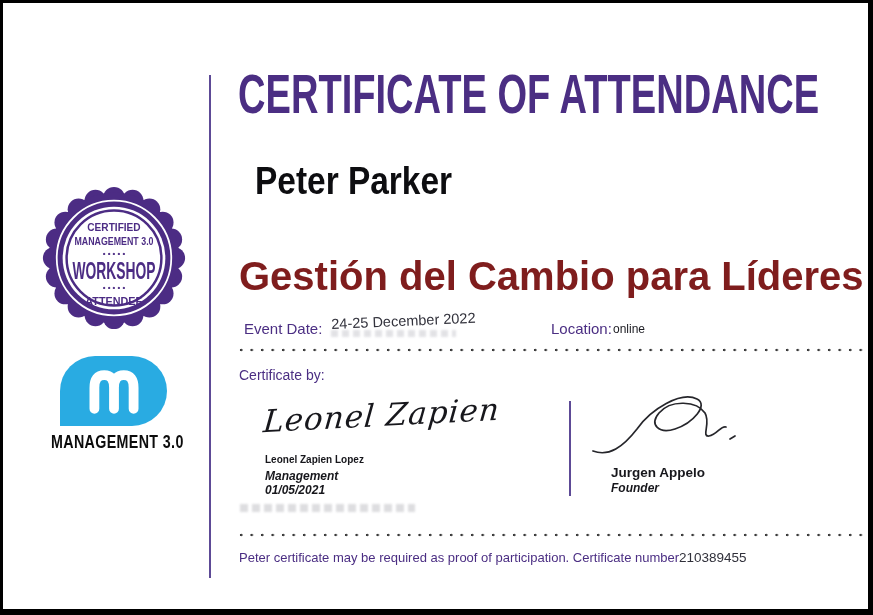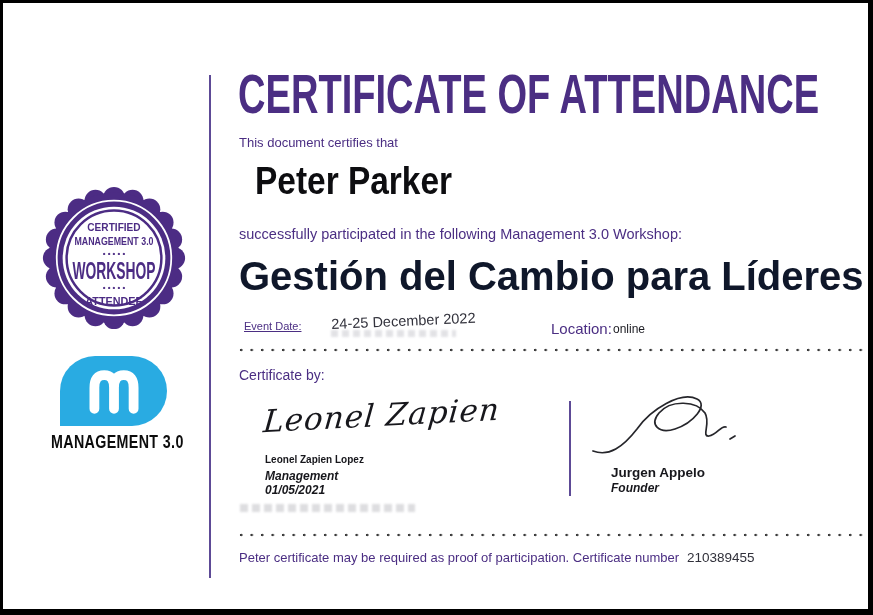--- a/index.html
+++ b/index.html
@@ -18,23 +18,23 @@
   .nowrap{white-space:nowrap;}
 
   
   .vrule{left:206px;top:72px;width:2px;height:503px;background:#5d4a96;}
   .title{left:235px;top:62px;font-size:56px;font-weight:bold;color:var(--purple);
          transform:scaleX(.68);transform-origin:left top;line-height:1.05;letter-spacing:0;}
   .certifies{left:236px;top:132px;font-size:13px;color:var(--purple);}
   .attendee{left:252px;top:158px;font-size:38px;font-weight:bold;color:#0d0d10;
             transform:scaleX(.88);transform-origin:left top;line-height:1.1;}
   .participated{left:236px;top:223px;font-size:14.5px;color:var(--purple);}
-  .workshop{left:236px;top:251px;font-size:40px;font-weight:bold;color:#0f172a;line-height:1.1;}
+  .workshop{left:236px;top:251px;font-size:40px;font-weight:bold;color:#7f1d1d;line-height:1.1;}
 
-  .event-label{left:241px;top:317px;font-size:11px;color:var(--purple);text-decoration:underline;}
+  .event-label{left:241px;top:317px;font-size:15px;color:var(--purple);}
   .event-date{left:328px;top:313px;font-size:14.5px;color:#33333d;
               transform:rotate(-2.5deg);transform-origin:left top;}
   .remnant1{left:328px;top:327px;width:125px;height:7px;
             background:repeating-linear-gradient(90deg,rgba(95,95,115,.18) 0 7px,transparent 7px 11px);
             filter:blur(1px);}
   .location-label{left:548px;top:317px;font-size:15px;color:var(--purple);}
   .location-value{left:610px;top:319px;font-size:12px;color:#1c1c22;}
 
   .dotline{height:4px;background-image:radial-gradient(circle at 2px 2px,#3a3a3a 1.3px,transparent 1.6px);
            background-size:10.5px 4px;background-repeat:repeat-x;}
@@ -56,21 +56,21 @@
 
   .sig2{left:586px;top:386px;}
   .f2-name{left:608px;top:462px;font-size:13.5px;}
   .f2-role{left:608px;top:478px;}
 
   .remnant2{left:237px;top:501px;width:175px;height:8px;
             background:repeating-linear-gradient(90deg,rgba(85,85,100,.20) 0 8px,transparent 8px 12px);
             filter:blur(1.2px);}
 
   .footer{left:236px;top:547px;font-size:13px;color:var(--purple);}
-  .cert-number{color:#30303a;font-size:13.5px;margin-left:8px;}
+  .cert-number{color:#30303a;font-size:13.5px;margin-left:0;}
 
   
   .badge{left:32px;top:176px;width:158px;height:158px;}
   .badge svg{display:block;}
   .bump{fill:var(--badge_purple);}
   .badge-text{font-family:"Liberation Sans",sans-serif;font-weight:bold;fill:var(--badge_purple);}
 
   
   .logo{left:57px;top:353px;width:107px;height:70px;background:var(--blue);
         border-radius:36px 36px 36px 0;}
@@ -126,25 +126,23 @@
         <path d="M16,64 V34 Q16,16 30,16 Q44,16 44,34 V64 M44,34 Q44,16 58,16 Q72,16 72,34 V64" fill="none" stroke="#ffffff" stroke-width="14" stroke-linecap="round" stroke-linejoin="round"></path>
       </svg>
     </div>
   </div>
   <div class="abs logo-text nowrap">MANAGEMENT 3.0</div>
 
   <div class="abs vrule"></div>
 
   <div class="abs title nowrap">CERTIFICATE OF ATTENDANCE</div>
 
-  <div class="abs certifies">This document certifies that</div>
 
   <div class="abs attendee nowrap">Peter Parker</div>
 
-  <div class="abs participated">successfully participated in the following Management 3.0 Workshop:</div>
 
   <div class="abs workshop nowrap">Gestión del Cambio para Líderes</div>
 
   <div class="abs event-label">Event Date:</div>
   <div class="abs event-date nowrap">24-25 December 2022</div>
   <div class="abs remnant1"></div>
   <div class="abs location-label">Location:</div>
   <div class="abs location-value">online</div>
 
   <div class="abs dotline dot1"></div>

